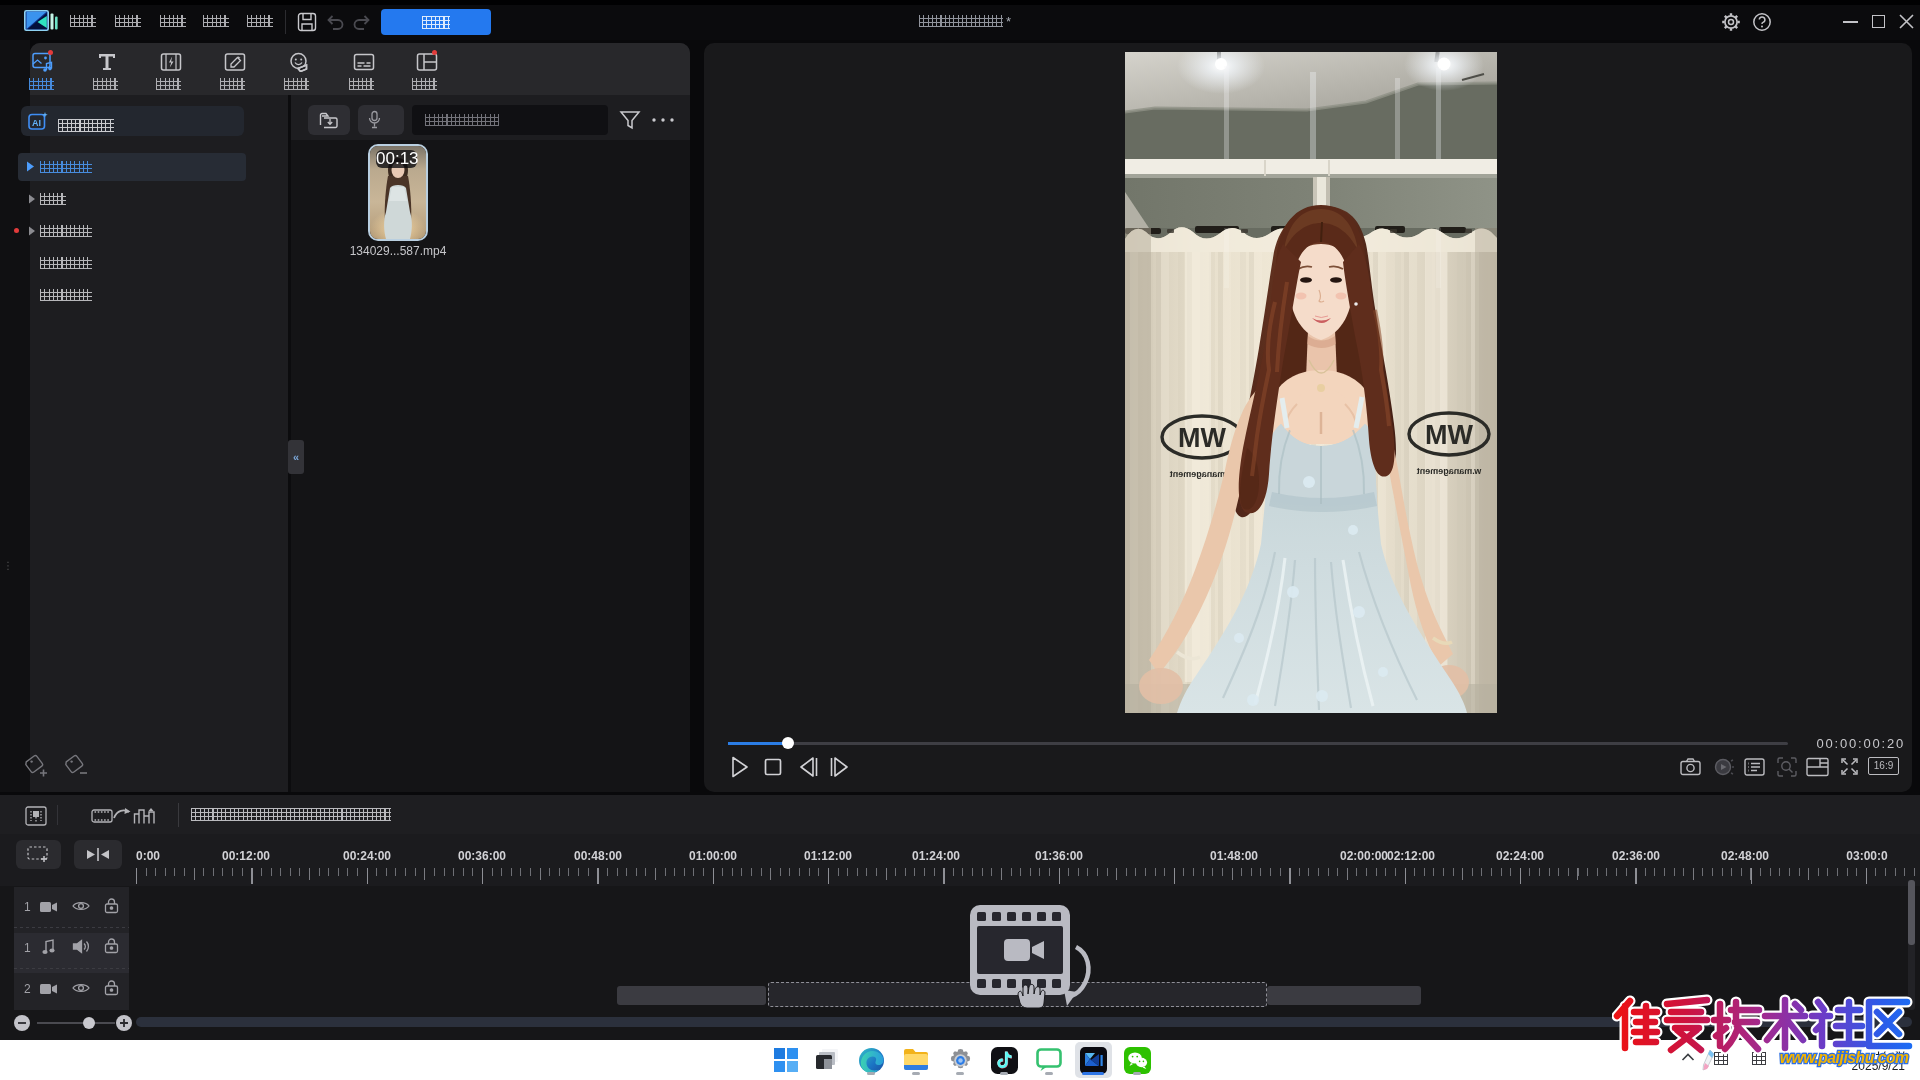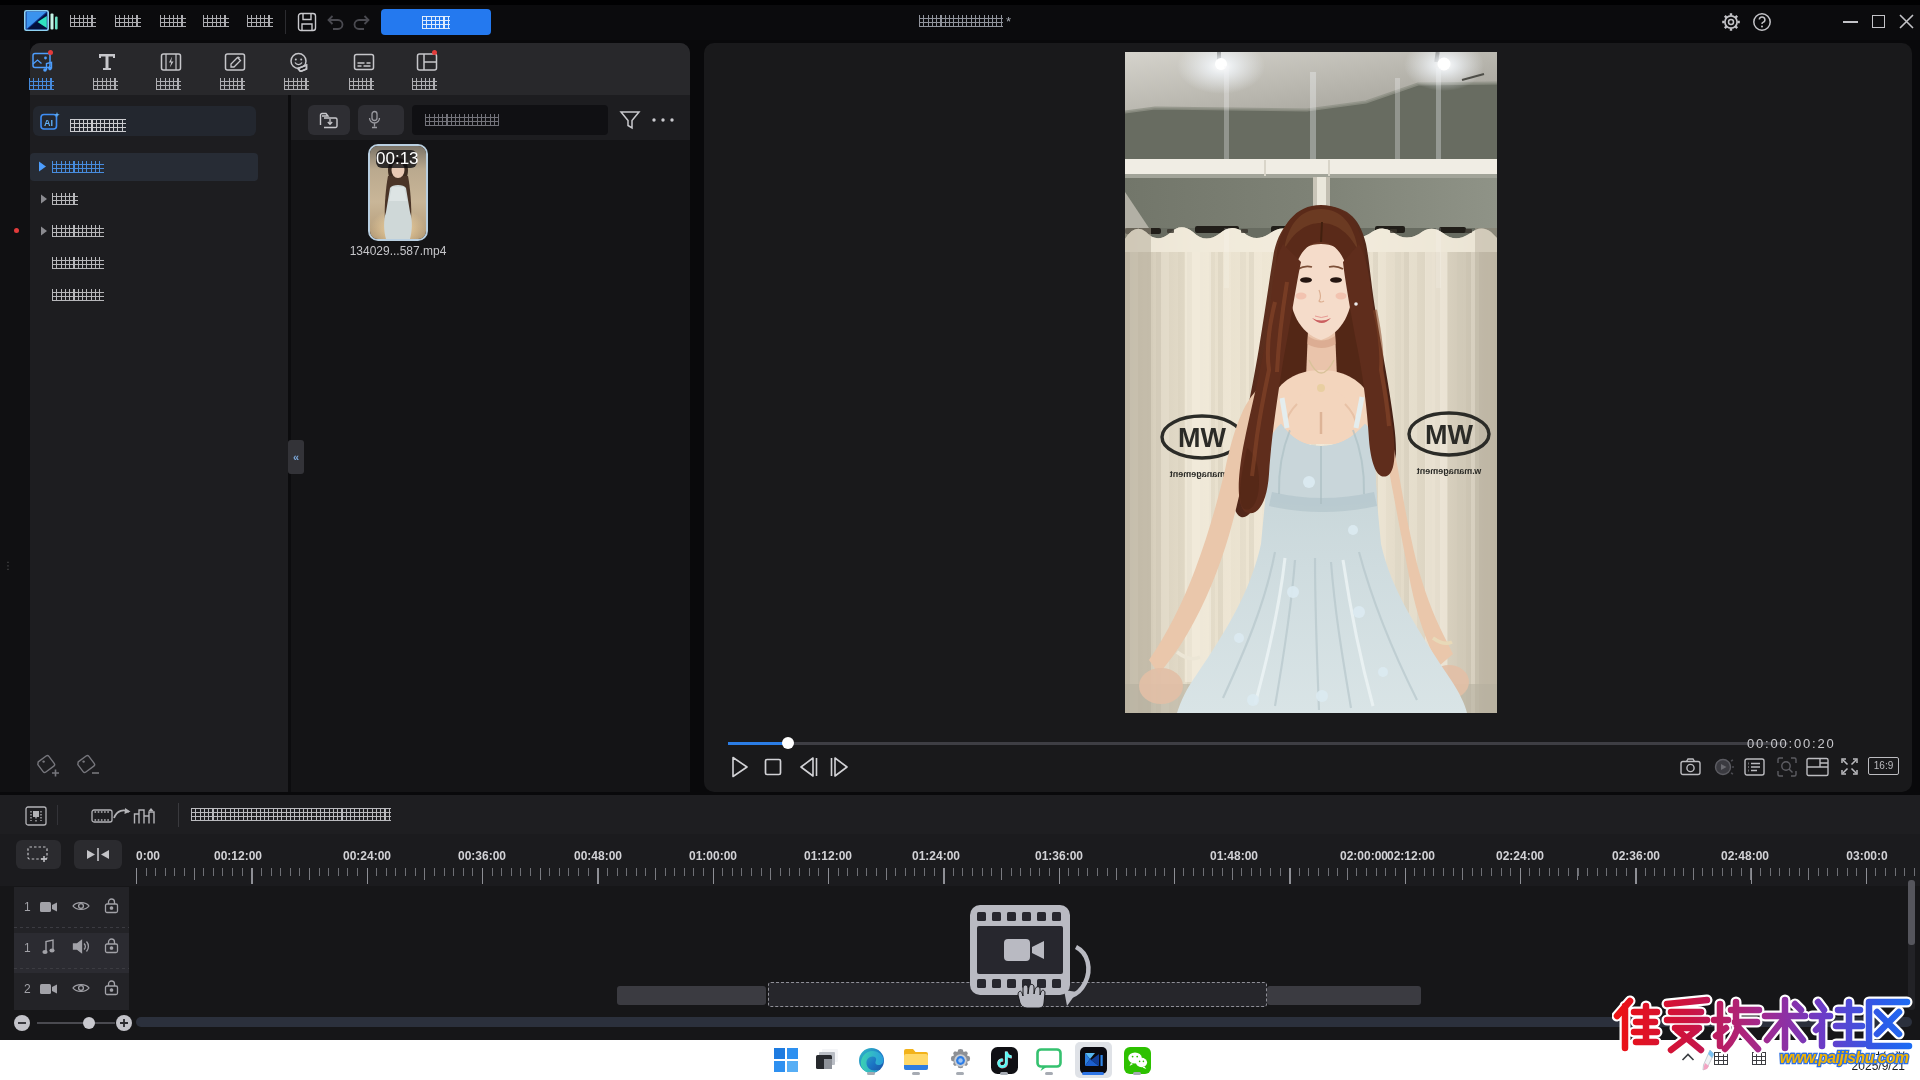--- a/index.html
+++ b/index.html
@@ -130,21 +130,21 @@
   <span class="z" style="left:319px;top:35px;position:absolute;width:25px;height:12px;color:#c6c6ca"></span>
 
   <svg class="abs" style="left:386px;top:9px" width="22" height="20" viewBox="0 0 22 20" fill="none" stroke="#c6c6ca" stroke-width="1.5">
     <rect x="1.5" y="2" width="19" height="16" rx="2"></rect>
     <path d="M8 2 v16 M8 10 h12.5"></path>
   </svg>
   <div class="abs" style="left:402px;top:7px;width:5px;height:5px;border-radius:50%;background:#e23b3b"></div>
   <span class="z" style="left:382px;top:35px;position:absolute;width:25px;height:12px;color:#c6c6ca"></span>
 </div>
 
-<div class="abs" id="sidebar" style="left:30px;top:95px;width:258px;height:697px">
+<div class="abs" id="sidebar" style="left:18px;top:95px;width:258px;height:697px">
 
   <div class="abs" style="left:3px;top:11px;width:223px;height:30px;background:#23272f;border-radius:6px"></div>
   <svg class="abs" style="left:10px;top:16px" width="21" height="20" viewBox="0 0 21 20" fill="none">
     <rect x="1" y="3.5" width="15.5" height="14.5" rx="3" stroke="#3f8ef5" stroke-width="1.6"></rect>
     <text x="8.6" y="14.6" font-size="9" font-weight="bold" fill="#62b1f7" text-anchor="middle" font-family="Liberation Sans">AI</text>
     <path d="M17 1 l.7 2 2 .7 -2 .7 -.7 2 -.7 -2 -2 -.7 2 -.7 Z" fill="#62b1f7"></path>
   </svg>
   <span class="z" style="left:40px;top:24px;position:absolute;width:56px;height:13px;color:#e8e8ec"></span>
 
   <div class="abs" style="left:0px;top:58px;width:228px;height:28px;background:#272c35;border-radius:4px"></div>
@@ -430,21 +430,21 @@
       <path d="M250 258 q8 38 6 60 q6 32 8 56"></path>
       <path d="M162 230 q-8 50 -10 90"></path>
     </g>
     <circle cx="231" cy="252" r="1.8" fill="#ececec"></circle>
   </svg>
 
   <div class="abs" style="left:24px;top:699px;width:1060px;height:3px;background:#3e3e44;border-radius:2px"></div>
   <div class="abs" style="left:24px;top:699px;width:60px;height:3px;background:#2b7de5"></div>
   <div class="abs" style="left:78px;top:694px;width:12px;height:12px;border-radius:50%;background:#fff"></div>
 
-  <div class="abs" style="left:1043px;top:693px;width:158px;height:14px;color:#c8c8cc;font-size:13px;letter-spacing:1.8px;text-align:left">00:00:00:20</div>
+  <div class="abs" style="left:1043px;top:693px;width:158px;height:14px;color:#c8c8cc;font-size:13px;letter-spacing:1.8px;text-align:right">00:00:00:20</div>
 
   <svg class="abs" style="left:26px;top:712px" width="20" height="24" viewBox="0 0 20 24" fill="none" stroke="#d2d2d6" stroke-width="1.6">
       <path d="M3 2.5 L17 12 L3 21.5 Z" stroke-linejoin="round"></path>
     </svg>
   <svg class="abs" style="left:60px;top:715px" width="18" height="18" viewBox="0 0 18 18" fill="none" stroke="#d2d2d6" stroke-width="1.7">
       <rect x="1.5" y="1.5" width="15" height="15" rx="1.5"></rect>
     </svg>
   <svg class="abs" style="left:93px;top:712px" width="22" height="24" viewBox="0 0 22 24" fill="none" stroke="#d2d2d6" stroke-width="1.6">
       <path d="M16 3 L4 12 L16 21 Z" stroke-linejoin="round"></path>
       <path d="M19.5 3 V21"></path>
@@ -622,21 +622,21 @@
   </svg>
 
   <div class="abs" style="left:136px;top:222px;width:1776px;height:10px;background:#2b303c;border-radius:5px"></div>
 
   <div class="abs" style="left:1908px;top:92px;width:7px;height:123px;background:#222226;border-radius:3px"></div>
   <div class="abs" style="left:1908px;top:85px;width:7px;height:65px;background:#55555c;border-radius:3px"></div>
 </div>
 
 <div class="abs" style="left:0;top:849px;width:1920px;height:16px;color:#d2d2d6;font-size:12px;font-weight:bold">
   <span class="abs" style="left:136px">0:00</span>
-  <span class="abs" style="left:208px;width:60px;text-align:center">00:12:00</span>
+  <span class="abs" style="left:222px;width:60px;">00:12:00</span>
   <span class="abs" style="left:337px;width:60px;text-align:center">00:24:00</span>
   <span class="abs" style="left:452px;width:60px;text-align:center">00:36:00</span>
   <span class="abs" style="left:568px;width:60px;text-align:center">00:48:00</span>
   <span class="abs" style="left:683px;width:60px;text-align:center">01:00:00</span>
   <span class="abs" style="left:798px;width:60px;text-align:center">01:12:00</span>
   <span class="abs" style="left:900px;width:60px;text-align:right">01:24:00</span>
   <span class="abs" style="left:1029px;width:60px;text-align:center">01:36:00</span>
   <span class="abs" style="left:1204px;width:60px;text-align:center">01:48:00</span>
   <span class="abs" style="left:1328px;width:60px;text-align:right">02:00:00</span>
   <span class="abs" style="left:1375px;width:60px;text-align:right">02:12:00</span>

